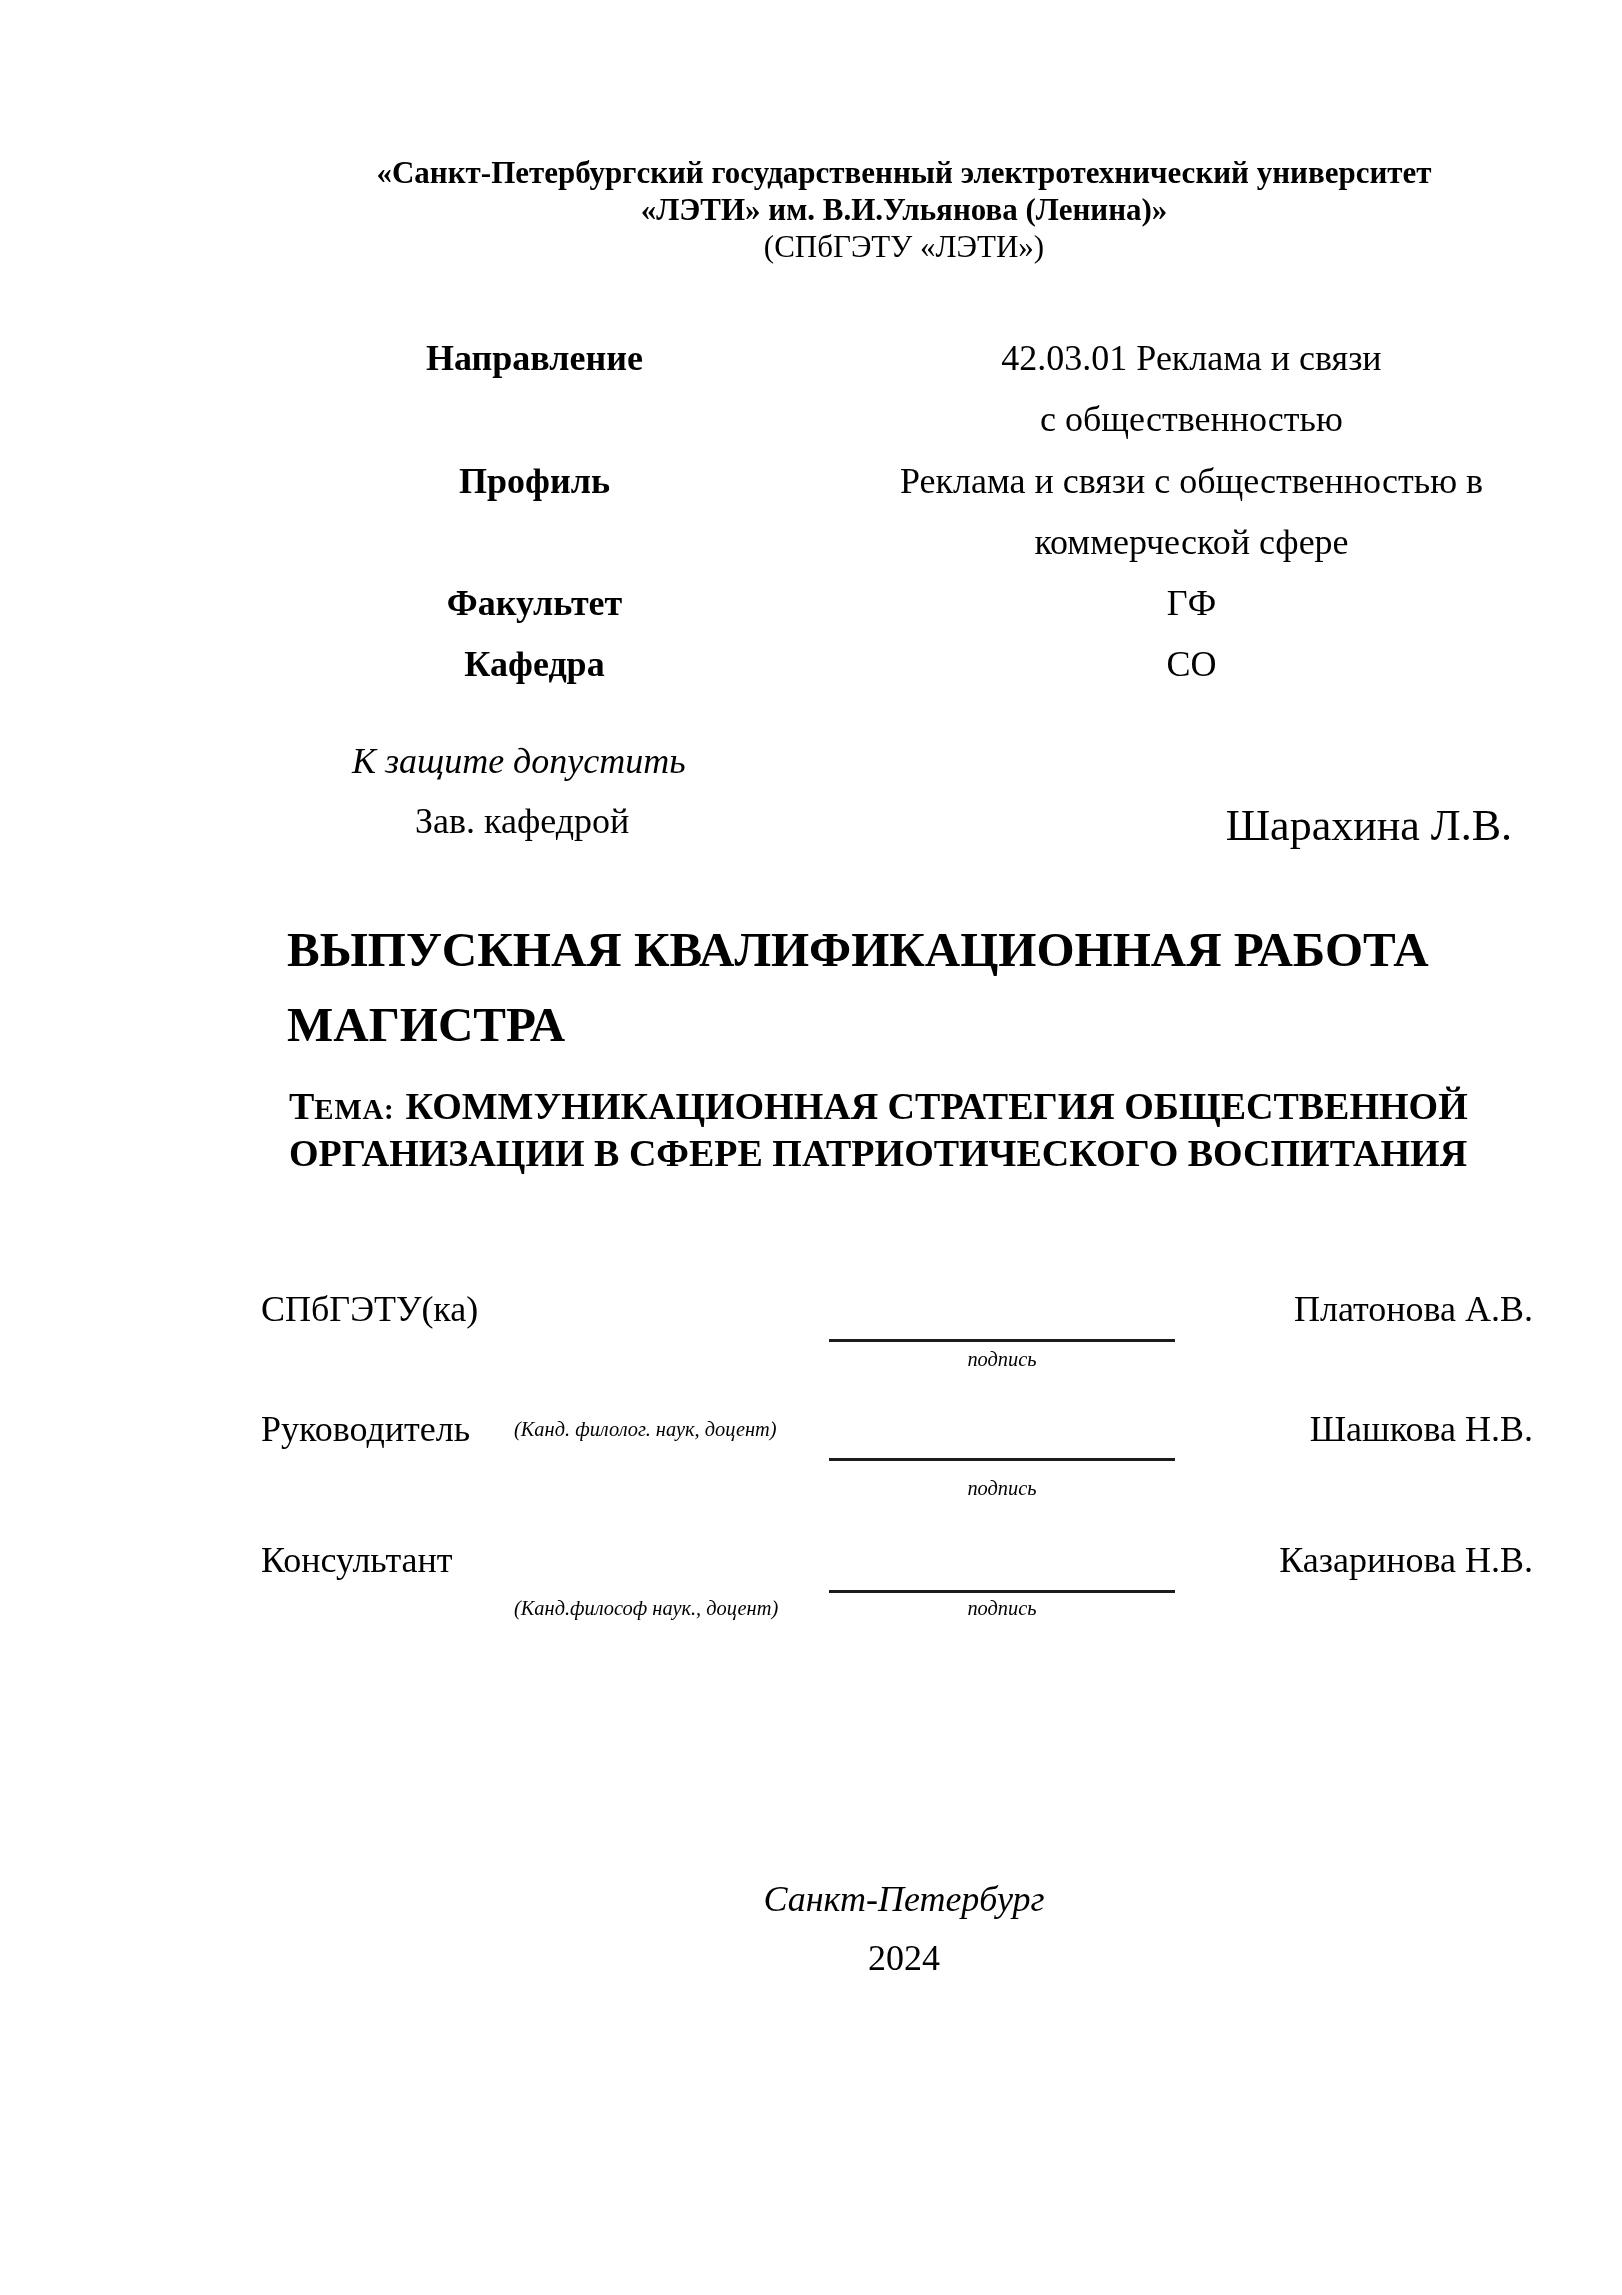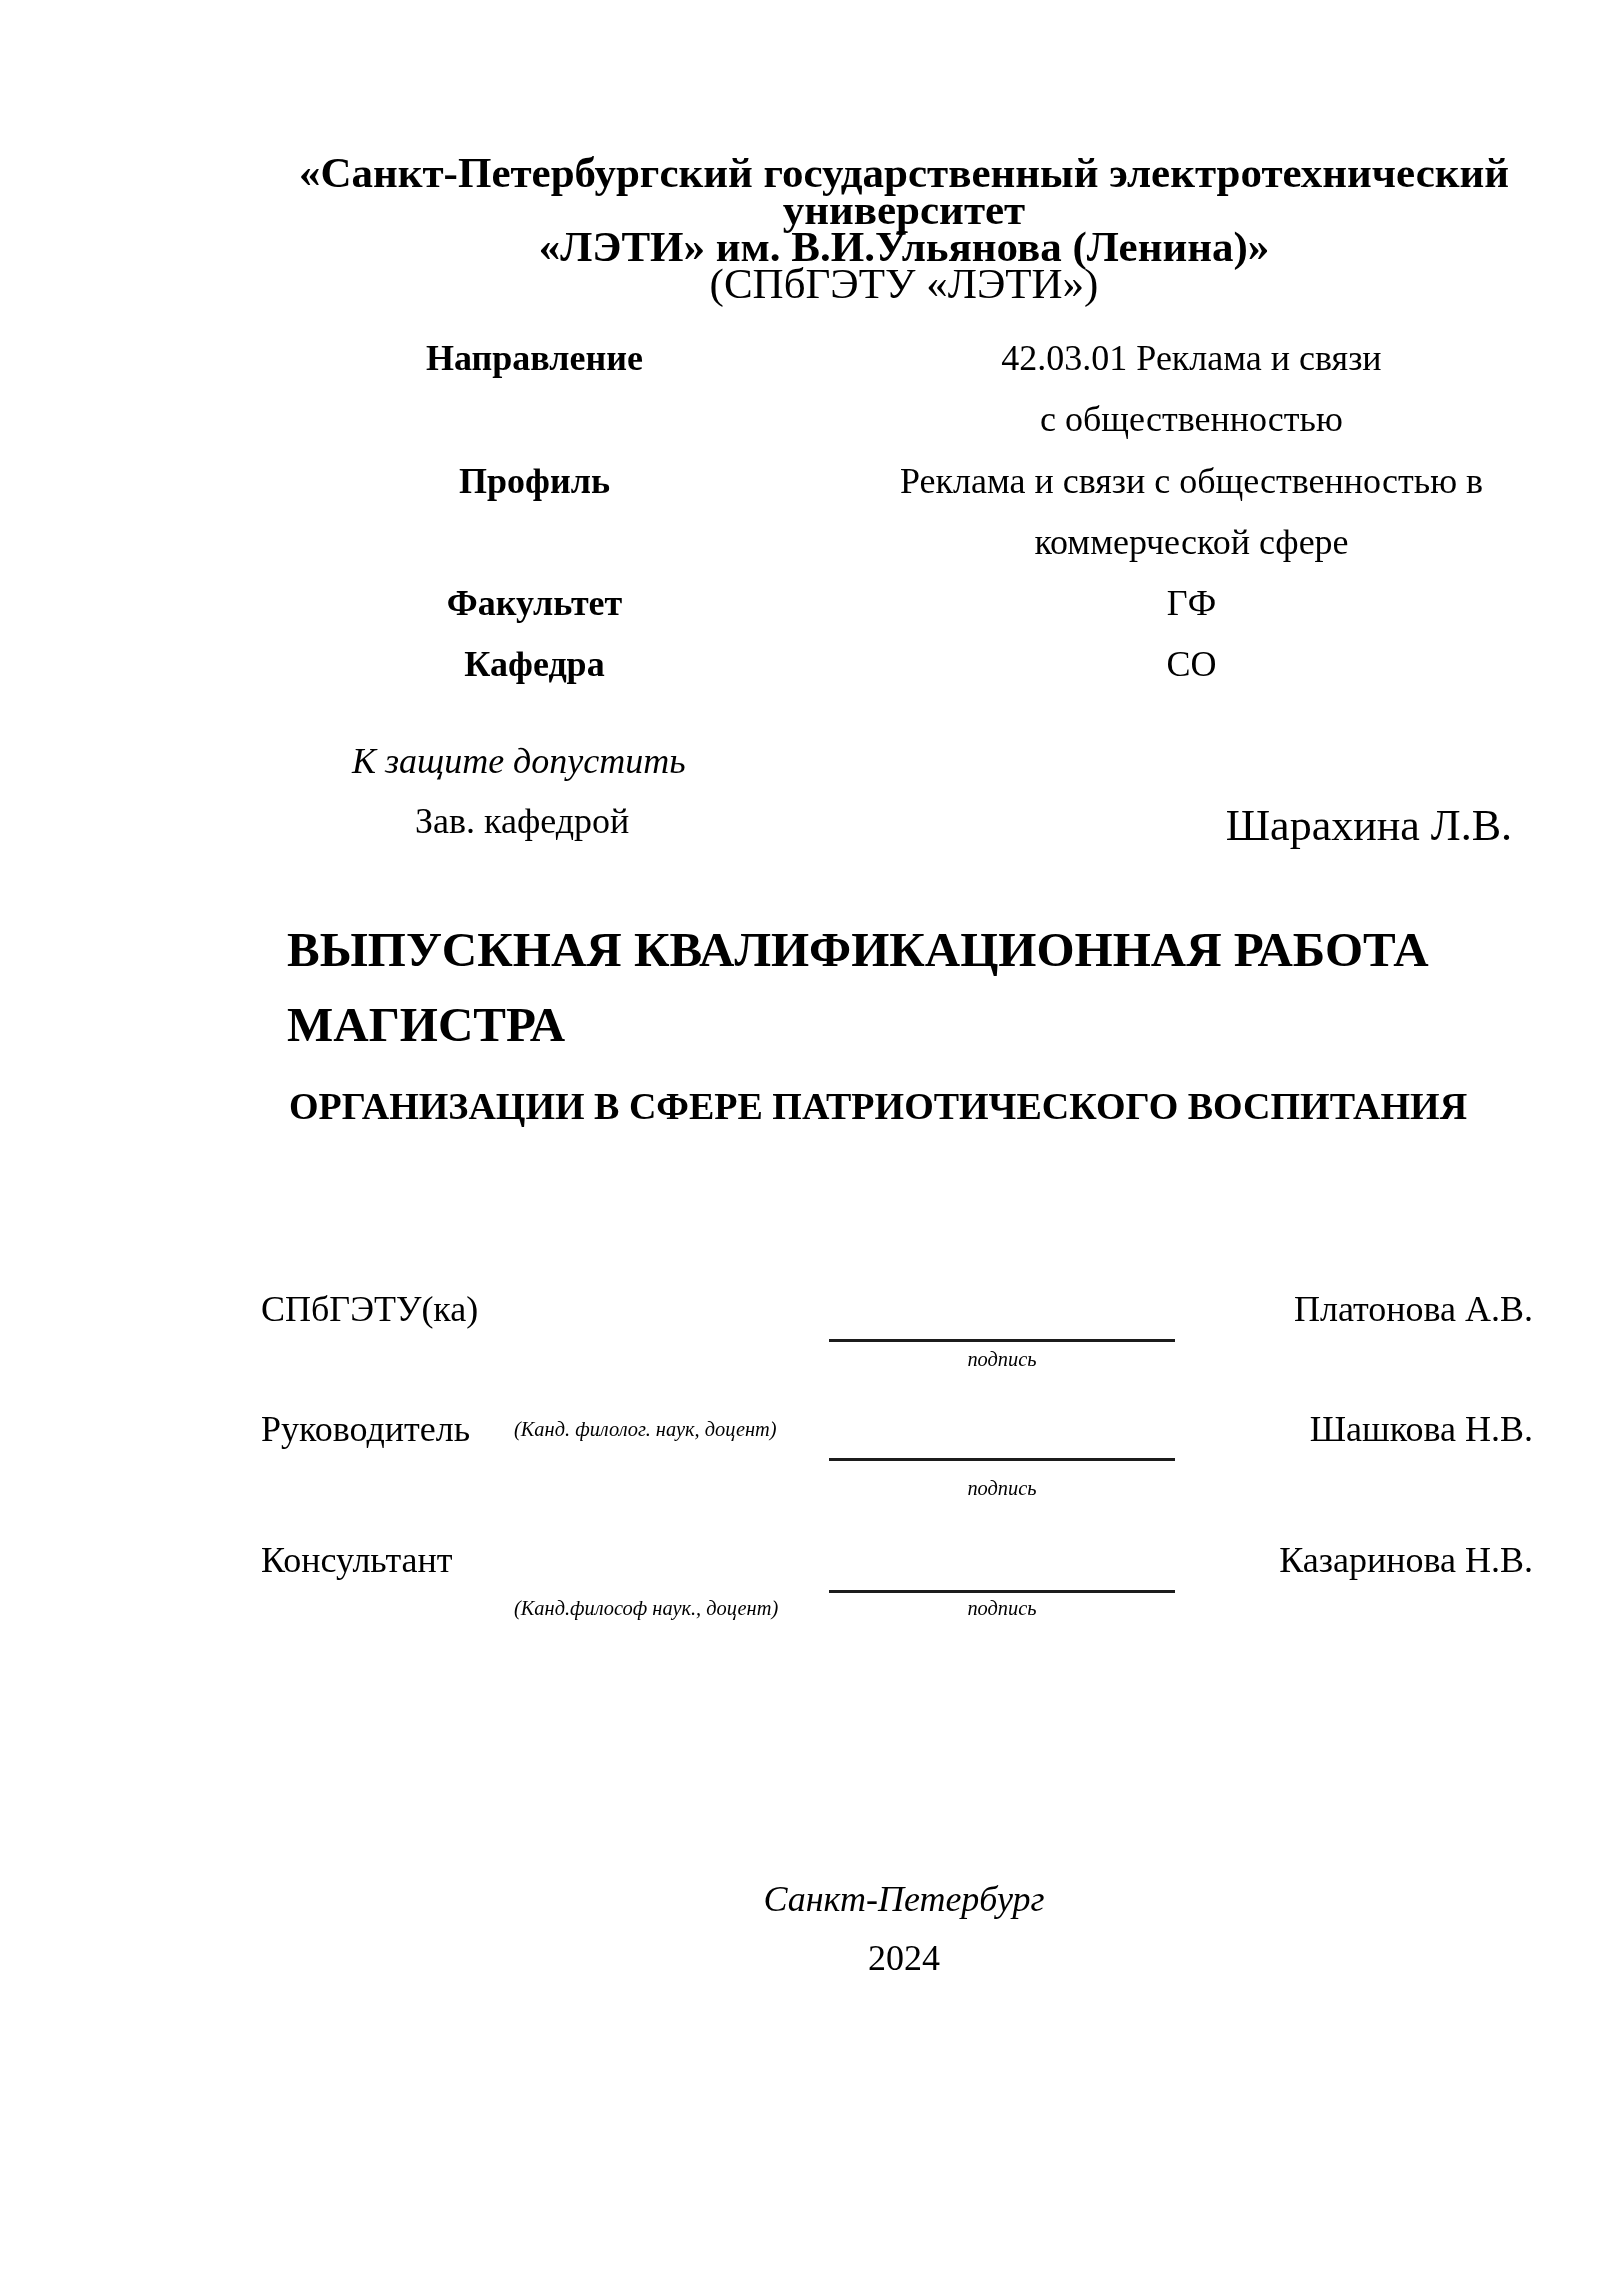--- a/index.html
+++ b/index.html
@@ -17,21 +17,21 @@
     overflow: hidden;
   }
   
   .header {
     position: absolute;
     top: 154px;
     left: 287px;
     width: 1234px;
     text-align: center;
     line-height: 37px;
-    font-size: 43px;
+    font-size: 31px;
   }
   .h-bold { font-weight: bold; }
   .h-reg  { font-weight: normal; }
 
   
   .field-row { position: absolute; left: 0; width: 100%; }
   .field-label {
     position: absolute;
     left: 287px;
     width: 495px;
@@ -190,20 +190,23 @@
   </div>
 
   <div class="admit-note">К защите допустить</div>
   <div class="admit-role">Зав. кафедрой</div>
   <div class="admit-name">Шарахина Л.В.</div>
 
   <div class="main-title" style="top:924px">ВЫПУСКНАЯ КВАЛИФИКАЦИОННАЯ РАБОТА</div>
   <div class="main-title" style="top:999px">МАГИСТРА</div>
 
   <div class="theme">
+    <div class="theme-line">
+      <span class="theme-prefix"><span>Т</span><span class="sc">ема:</span></span><span>КОММУНИКАЦИОННАЯ СТРАТЕГИЯ ОБЩЕСТВЕННОЙ</span>
+    </div>
     <div class="theme-line">ОРГАНИЗАЦИИ В СФЕРЕ ПАТРИОТИЧЕСКОГО ВОСПИТАНИЯ</div>
   </div>
 
   <div class="sig-role" style="top:1288px">СПбГЭТУ(ка)</div>
   <div class="sig-line" style="top:1339px"></div>
   <div class="sig-podpis" style="top:1348px">подпись</div>
   <div class="sig-name" style="top:1288px">Платонова А.В.</div>
 
   <div class="sig-role" style="top:1408px">Руководитель</div>
   <div class="sig-qual" style="top:1418px">(Канд. филолог. наук, доцент)</div>

